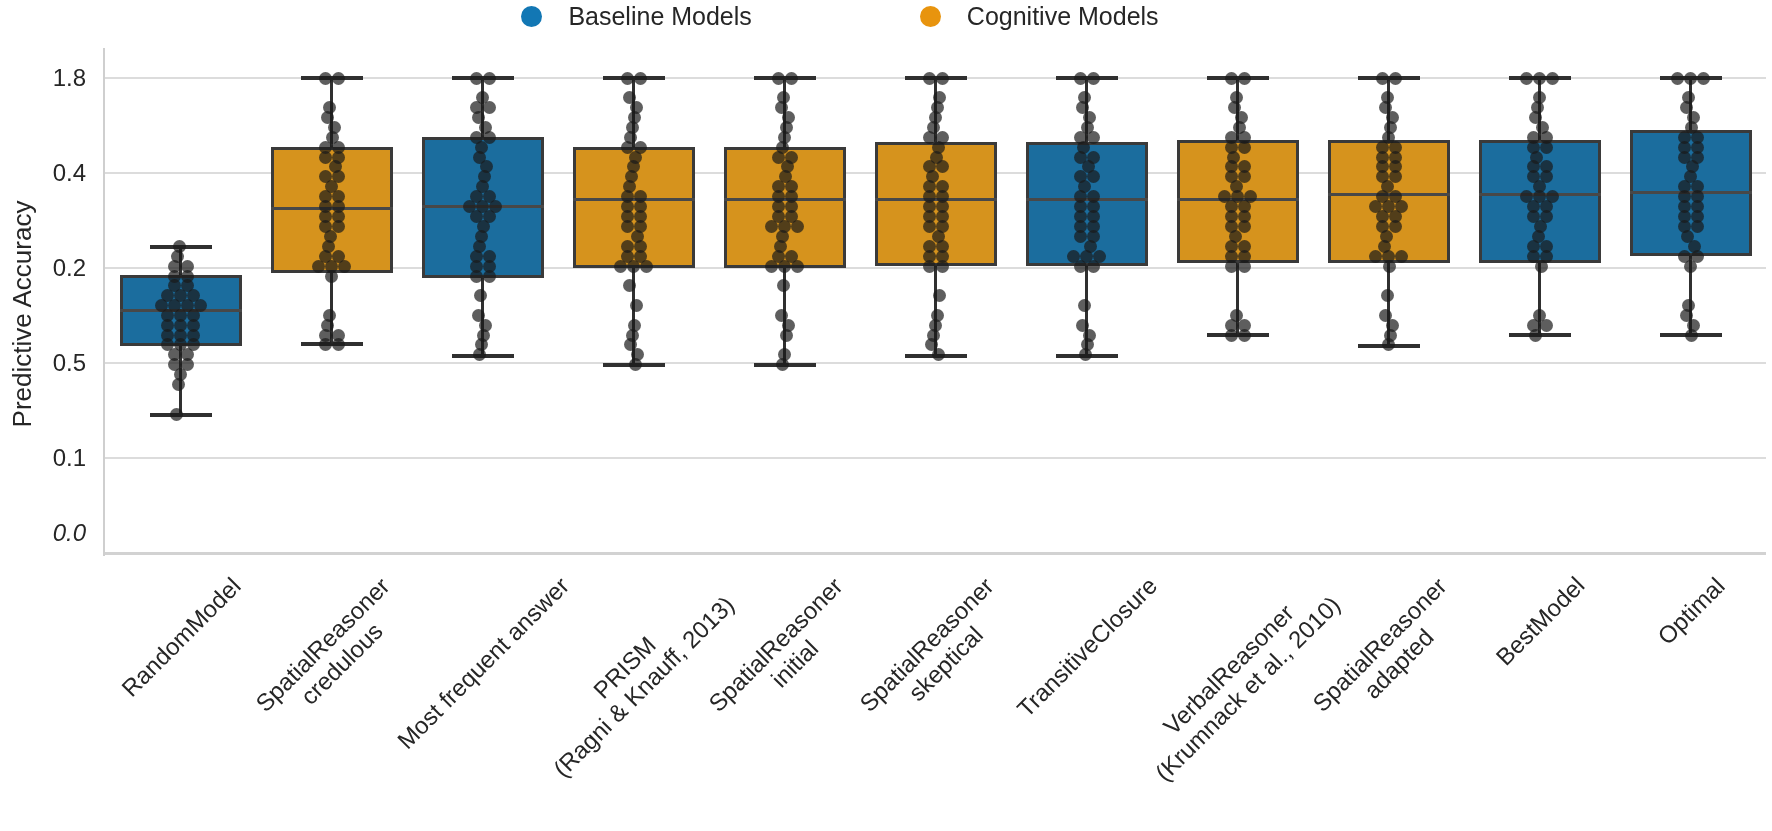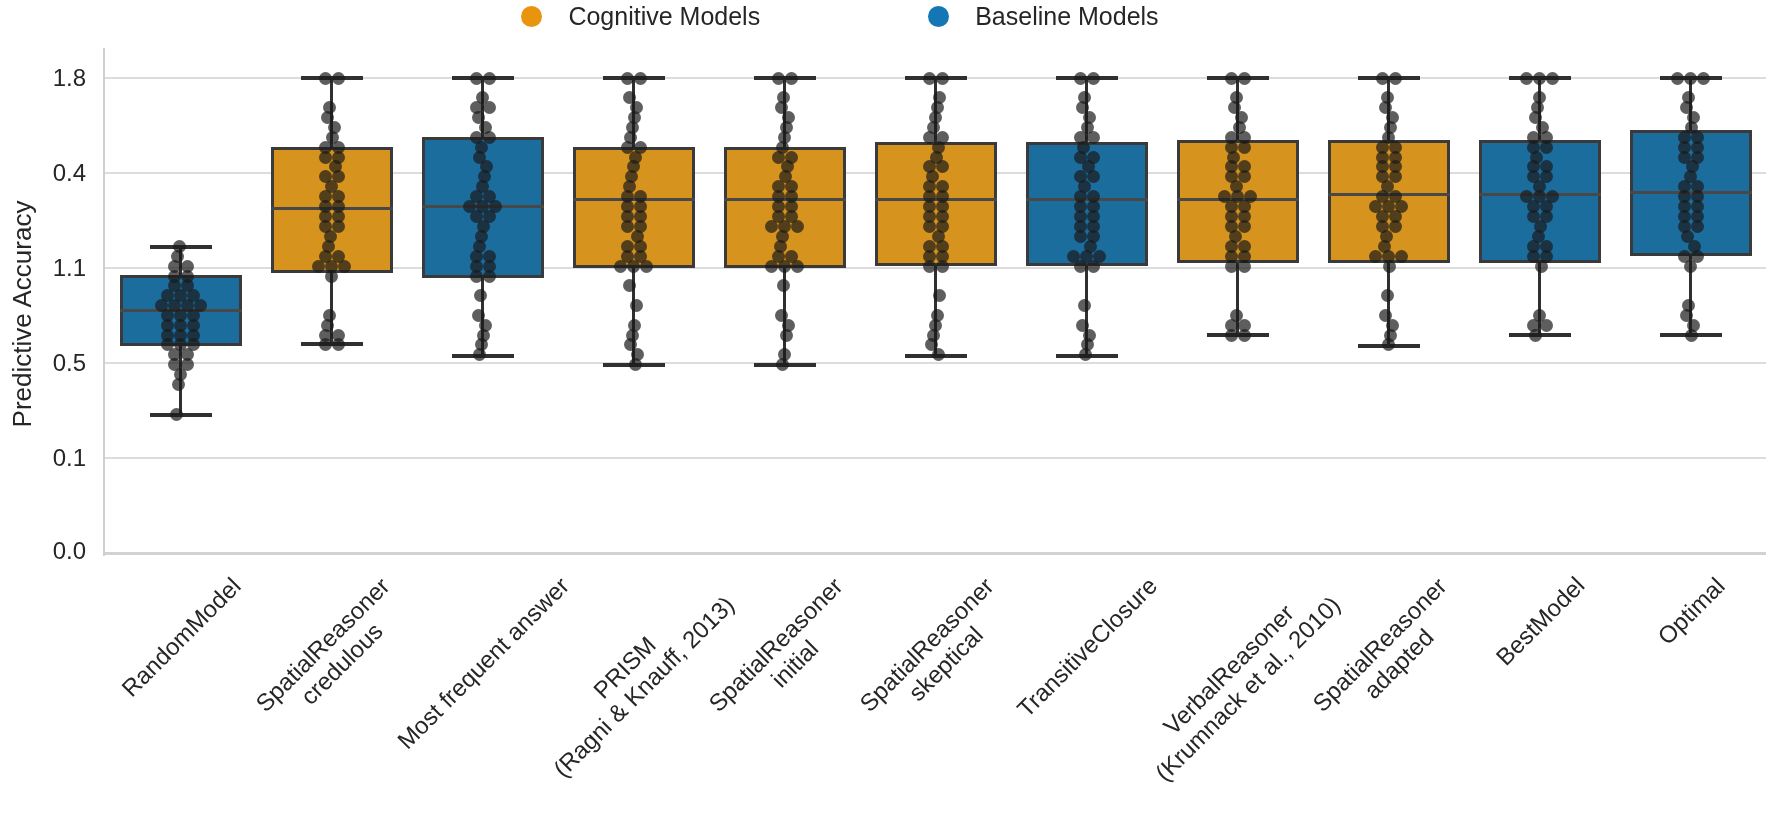--- a/index.html
+++ b/index.html
@@ -22,36 +22,36 @@
   .dot{position:absolute;width:13px;height:13px;border-radius:50%;}
   .xlabel{position:absolute;white-space:pre;text-align:center;font-size:24px;line-height:27px;transform:translate(-50%,-50%) rotate(-45deg);}
 </style>
 </head>
 <body>
 
 <div class="fig">
 
   <div class="legend">
     <div class="legend-item">
+      <span class="legend-dot" style="background: rgb(18, 119, 180);"></span>
+      <span>Baseline Models</span>
+    </div>
+    <div class="legend-item">
       <span class="legend-dot" style="background: rgb(232, 148, 14);"></span>
       <span>Cognitive Models</span>
     </div>
-    <div class="legend-item">
-      <span class="legend-dot" style="background: rgb(18, 119, 180);"></span>
-      <span>Baseline Models</span>
-    </div>
   </div>
 
   <div class="ylabel">Predictive Accuracy</div>
 
   <div class="yticks" id="yticks">
-      <div class="ytick" style="top: 488px;">0.0</div>
+      <div class="ytick" style="top: 470px; font-style: italic;">0.0</div>
       <div class="ytick" style="top: 395px;">0.1</div>
       <div class="ytick" style="top: 300px;">0.5</div>
-      <div class="ytick" style="top: 205px;">1.1</div>
+      <div class="ytick" style="top: 205px;">0.2</div>
       <div class="ytick" style="top: 110px;">0.4</div>
       <div class="ytick" style="top: 15px;">1.8</div>
     </div>
 
   <div class="plot" id="plot">
     <div class="spine-left"></div>
     <div class="spine-bottom"></div>
   <div class="gridline" style="top: 409px; background: rgb(220, 220, 220);"></div>
       <div class="gridline" style="top: 314px; background: rgb(220, 220, 220);"></div>
       <div class="gridline" style="top: 219px; background: rgb(220, 220, 220);"></div>

